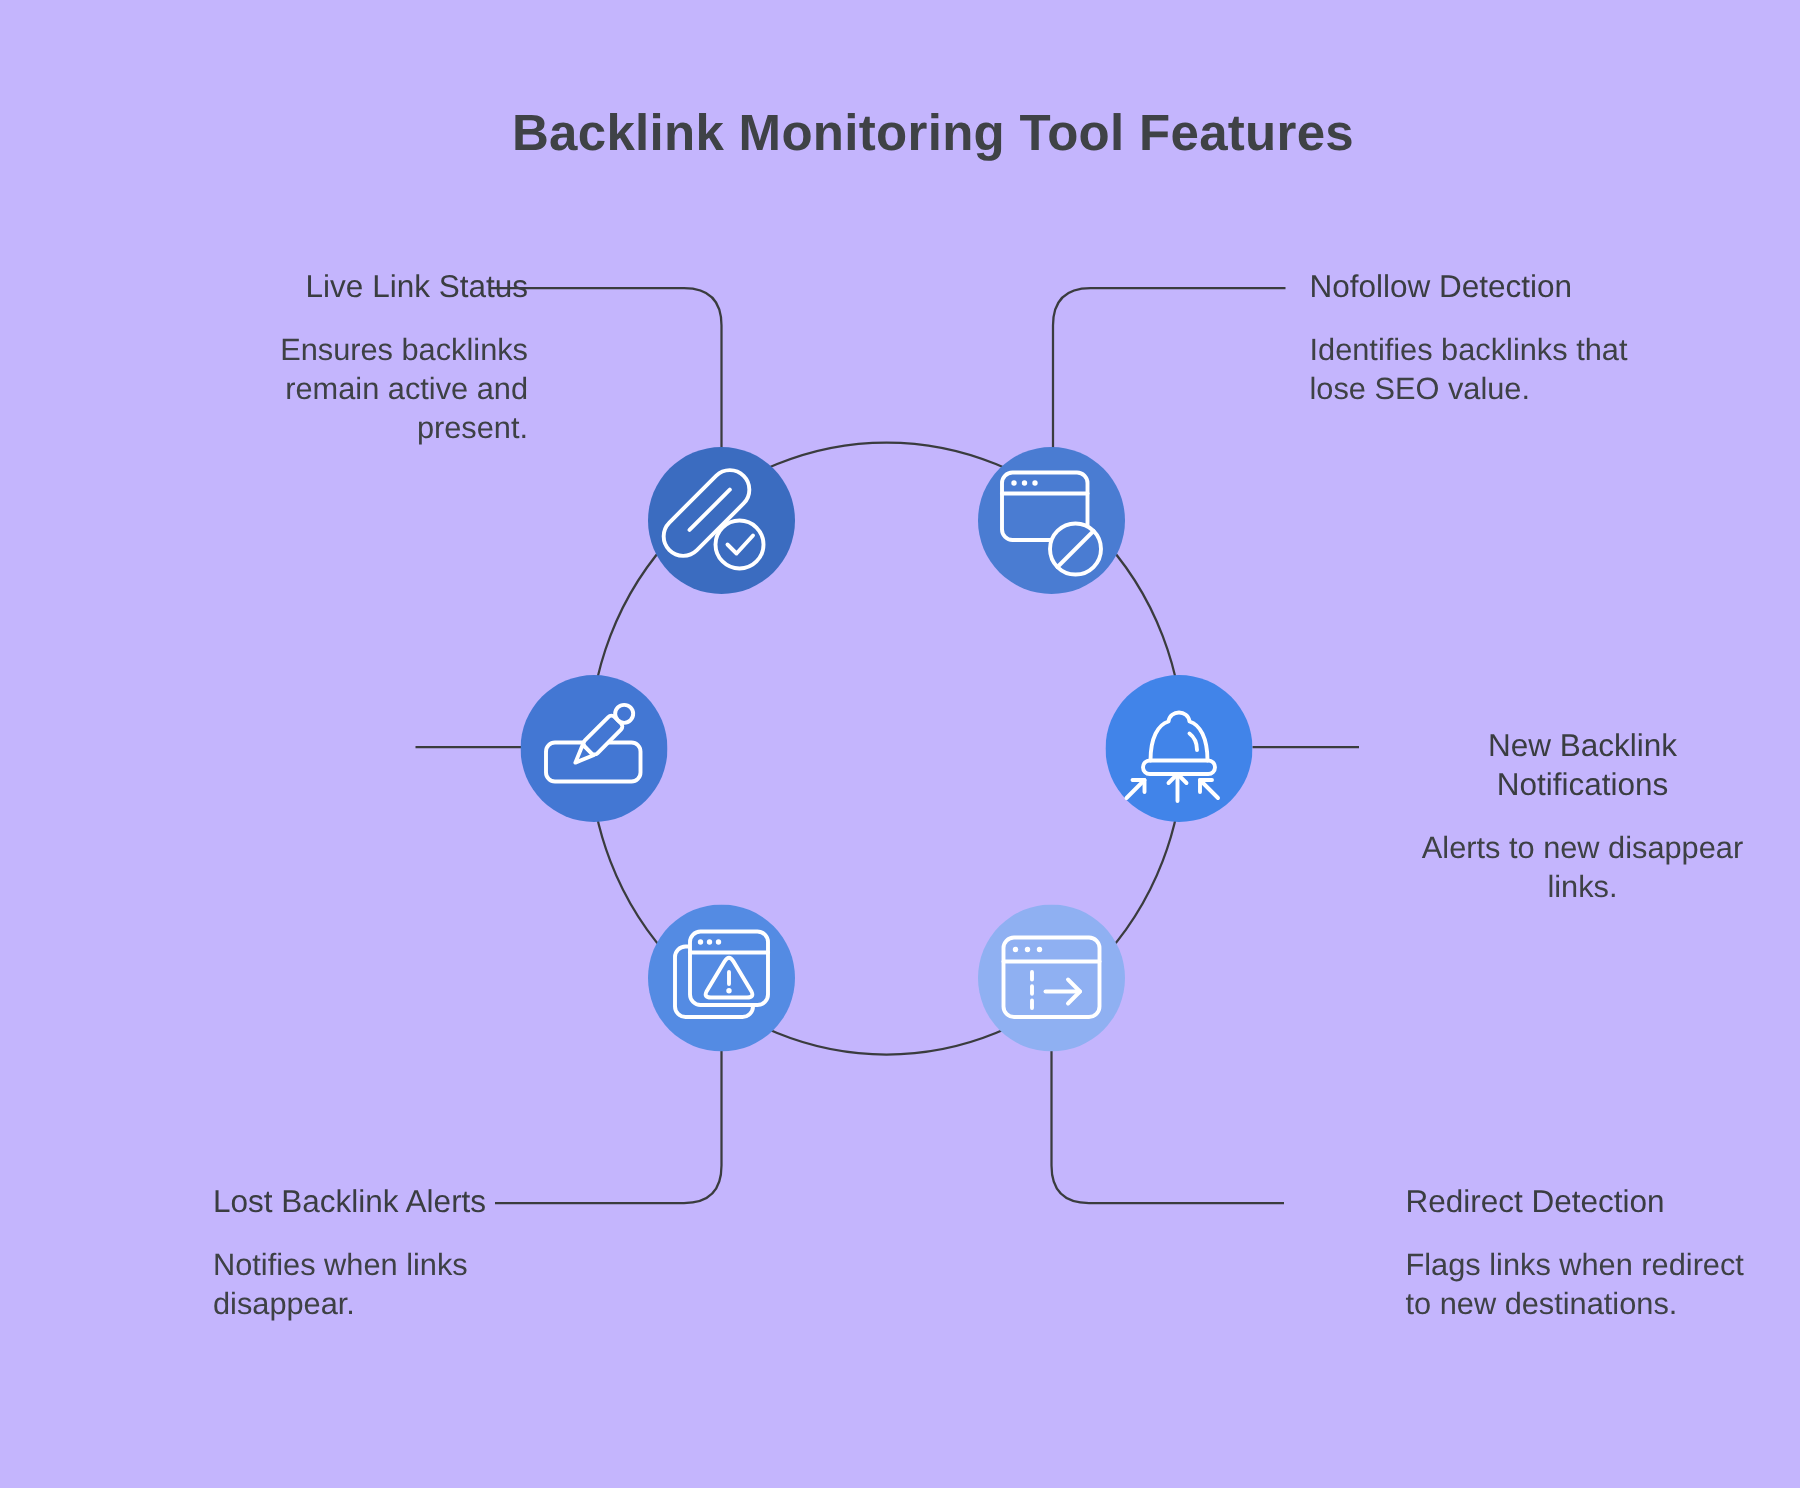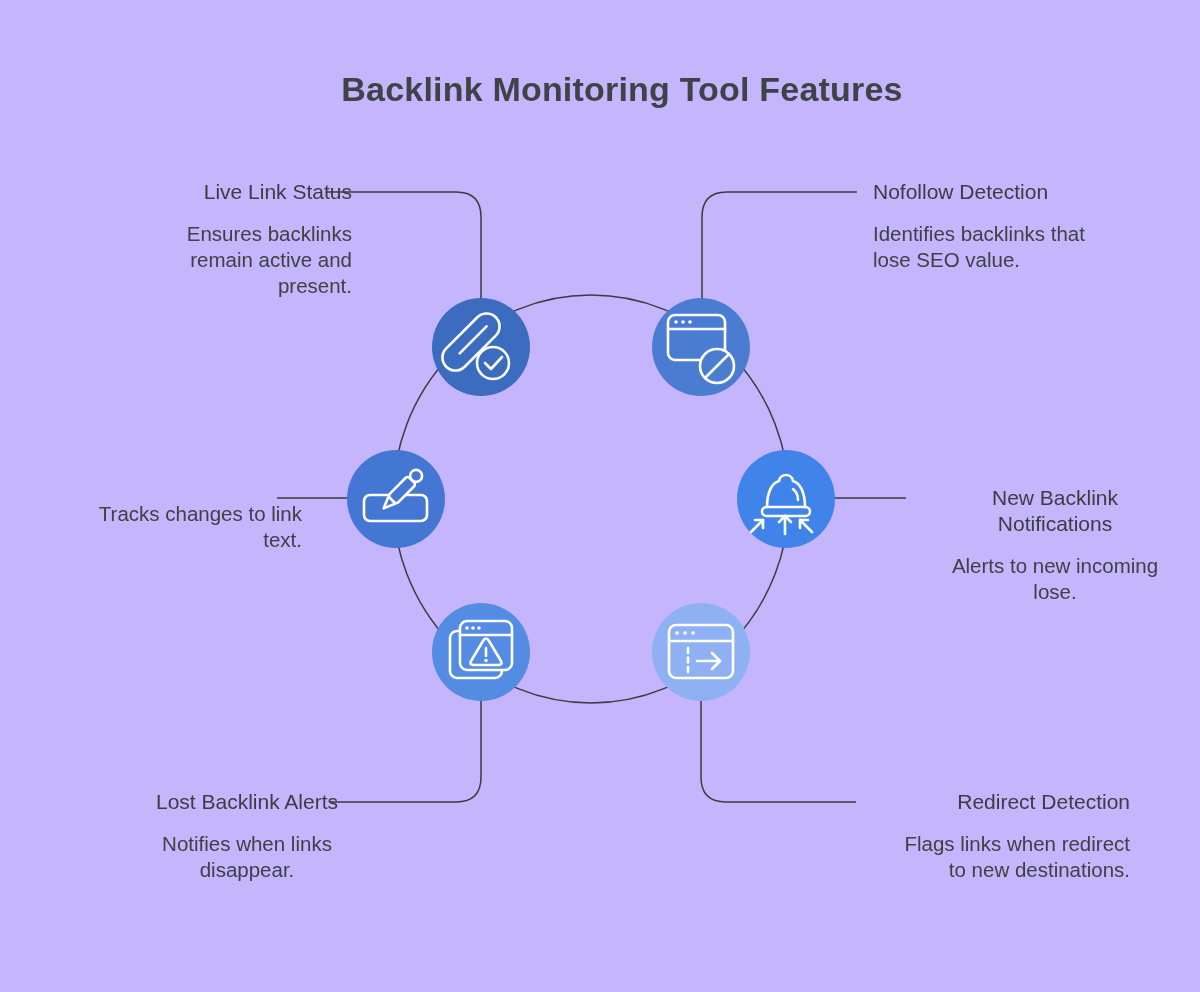--- a/index.html
+++ b/index.html
@@ -26,22 +26,22 @@
   .b3{left:737px;top:450px;}
   .b4{left:432px;top:603px;}
   .b5{left:652px;top:603px;}
   .tb{position:absolute;color:#3d4044;}
   .tb .label{font-size:21px;line-height:26px;color:#3a3d41;}
   .tb .desc{margin-top:16px;font-size:20.5px;line-height:26px;color:#3e4145;}
   .tb0{top:179px;right:892px;width:195px;text-align:right;}
   .tb1{top:179px;left:873px;width:240px;text-align:left;}
   .tb2{top:485px;right:942px;width:230px;text-align:right;}
   .tb3{top:485px;left:940px;width:230px;text-align:center;}
-  .tb4{top:789px;right:892px;width:210px;text-align:center;}
-  .tb5{top:789px;left:890px;width:240px;text-align:right;}
+  .tb4{top:789px;right:892px;width:210px;text-align:left;}
+  .tb5{top:789px;left:937px;width:240px;text-align:left;}
 </style>
 </head>
 <body>
 
 <div class="canvas">
 
   <div class="page-title">Backlink Monitoring Tool Features</div>
 
   <svg class="lines" viewBox="0 0 1200 992" fill="none" stroke="#3a3c3e" stroke-width="1.5">
     <ellipse cx="591" cy="499" rx="198" ry="204"></ellipse>
@@ -150,26 +150,25 @@
     <div class="label">Nofollow Detection</div>
     <div class="desc">Identifies backlinks that lose SEO value.</div>
   </div>
 
   <div class="tb tb0">
     <div class="label">Live Link Status</div>
     <div class="desc">Ensures backlinks remain active and present.</div>
   </div>
 
   <div class="tb tb2">
-    <div class="desc">Tracks changes to link text.</div>
   </div>
 
   <div class="tb tb3">
     <div class="label">New Backlink Notifications</div>
-    <div class="desc">Alerts to new incoming lose.</div>
+    <div class="desc">Alerts to new disappear links.</div>
   </div>
 
   <div class="tb tb4">
     <div class="label">Lost Backlink Alerts</div>
     <div class="desc">Notifies when links disappear.</div>
   </div>
 
   <div class="tb tb5">
     <div class="label">Redirect Detection</div>
     <div class="desc">Flags links when redirect to new destinations.</div>

